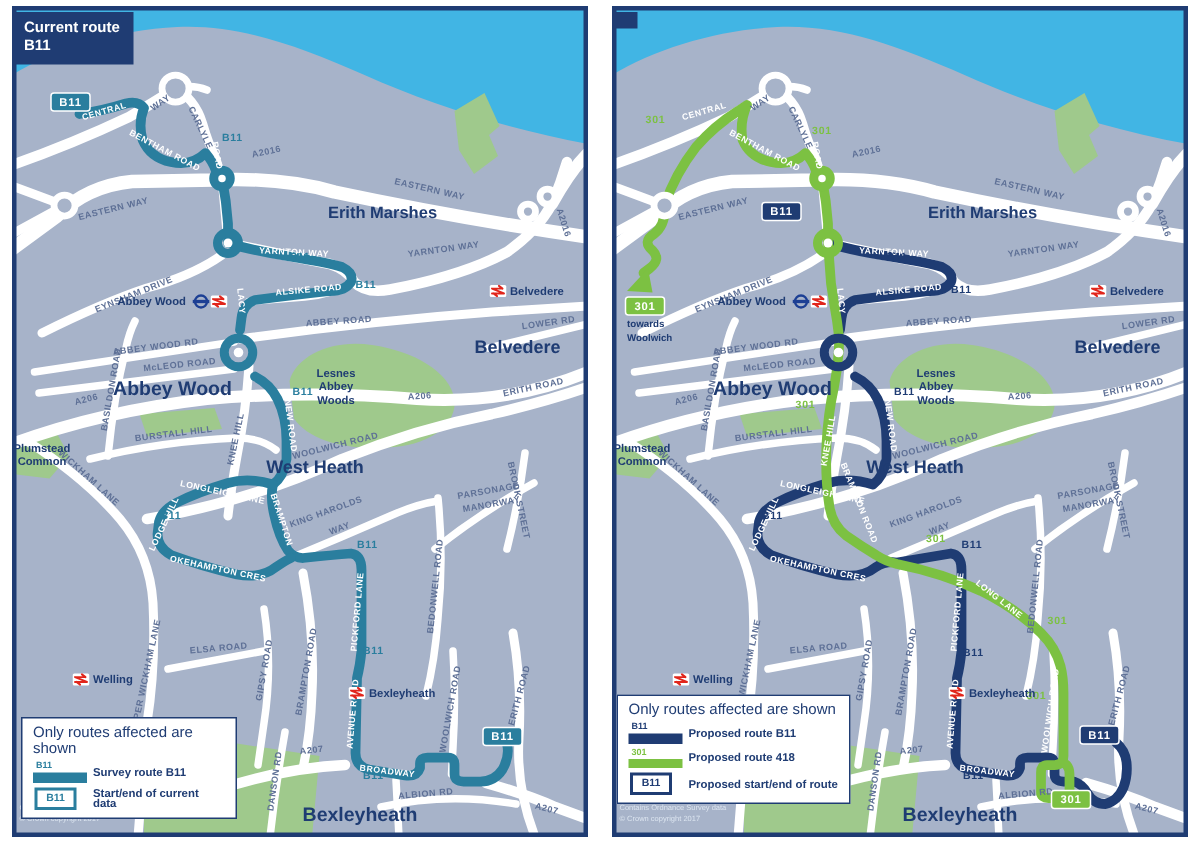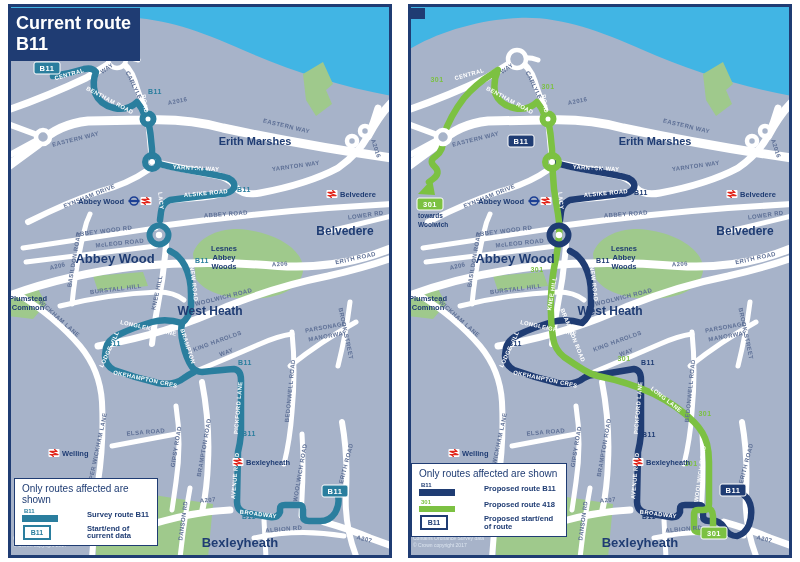--- a/index.html
+++ b/index.html
@@ -2,33 +2,33 @@
 <html><head>
 <meta charset="utf-8">
 <style>
   html,body{margin:0;padding:0;background:#fff;width:800px;height:562px;
     font-family:"Liberation Sans",sans-serif;position:relative;overflow:hidden;}
   .panel{position:absolute;top:4px;width:384px;height:554px;}
   #panel-current{left:8px;}
   #panel-proposed{left:408px;}
   .panel svg{display:block;}
   .map-header{position:absolute;left:0;top:4px;background:#1F3C73;color:#fff;
-    font-weight:bold;font-size:18px;line-height:1.18;padding:5px 9px 6px 8px;z-index:5;}
+    font-weight:bold;font-size:10px;line-height:1.18;padding:5px 9px 6px 8px;z-index:5;}
   .legend{position:absolute;background:#fff;border:1.6px solid #1F3C73;z-index:5;
     padding:4px 7px 5px 7px;}
   #panel-current .legend{left:6px;top:474px;width:128px;}
   #panel-proposed .legend{left:3px;top:459px;width:140px;}
   .legend-heading{color:#1F3C73;font-weight:normal;font-size:10px;margin-bottom:3px;}
   .legend-item{display:flex;align-items:center;margin-top:3px;}
   .legend-key{width:40px;flex:0 0 40px;display:flex;flex-direction:column;justify-content:center;}
   .legend-key .mini{font-size:6px;font-weight:bold;line-height:1;margin:0 0 1px 2px;}
   .legend-key .bar{width:36px;height:6.5px;}
   .legend-key .endbox{width:24px;height:11px;border-width:2px;border-style:solid;background:#fff;
     font-size:7px;font-weight:bold;display:flex;align-items:center;justify-content:center;margin-left:1px;}
-  .legend-label{color:#1F3C73;font-size:7.6px;font-weight:bold;margin-left:25px;line-height:1.05;}
+  .legend-label{color:#1F3C73;font-size:7.6px;font-weight:bold;margin-left:0;line-height:1.05;}
 </style>
 </head>
 <body>
 
 <div id="panel-current" class="panel">
   <svg width="384" height="554" viewBox="0 0 384 554">
       <rect x="0" y="0" width="384" height="554" fill="#A7B3C9"></rect>
       <path d="M0,46 C30,28 70,16 110,14 C150,12 190,26 235,46 C280,66 330,82 384,92 L384,0 L0,0 Z" fill="#41B5E4"></path>
       <path d="M295,70 L315,58 L325,80 L318,86 L324,100 L308,112 L298,96 Z" fill="#9FC98C"></path>
       <path d="M185,250 C190,232 215,222 240,226 C268,230 292,244 295,262 C297,278 280,292 255,294 C225,297 198,290 188,275 Z" fill="#9FC98C"></path>

